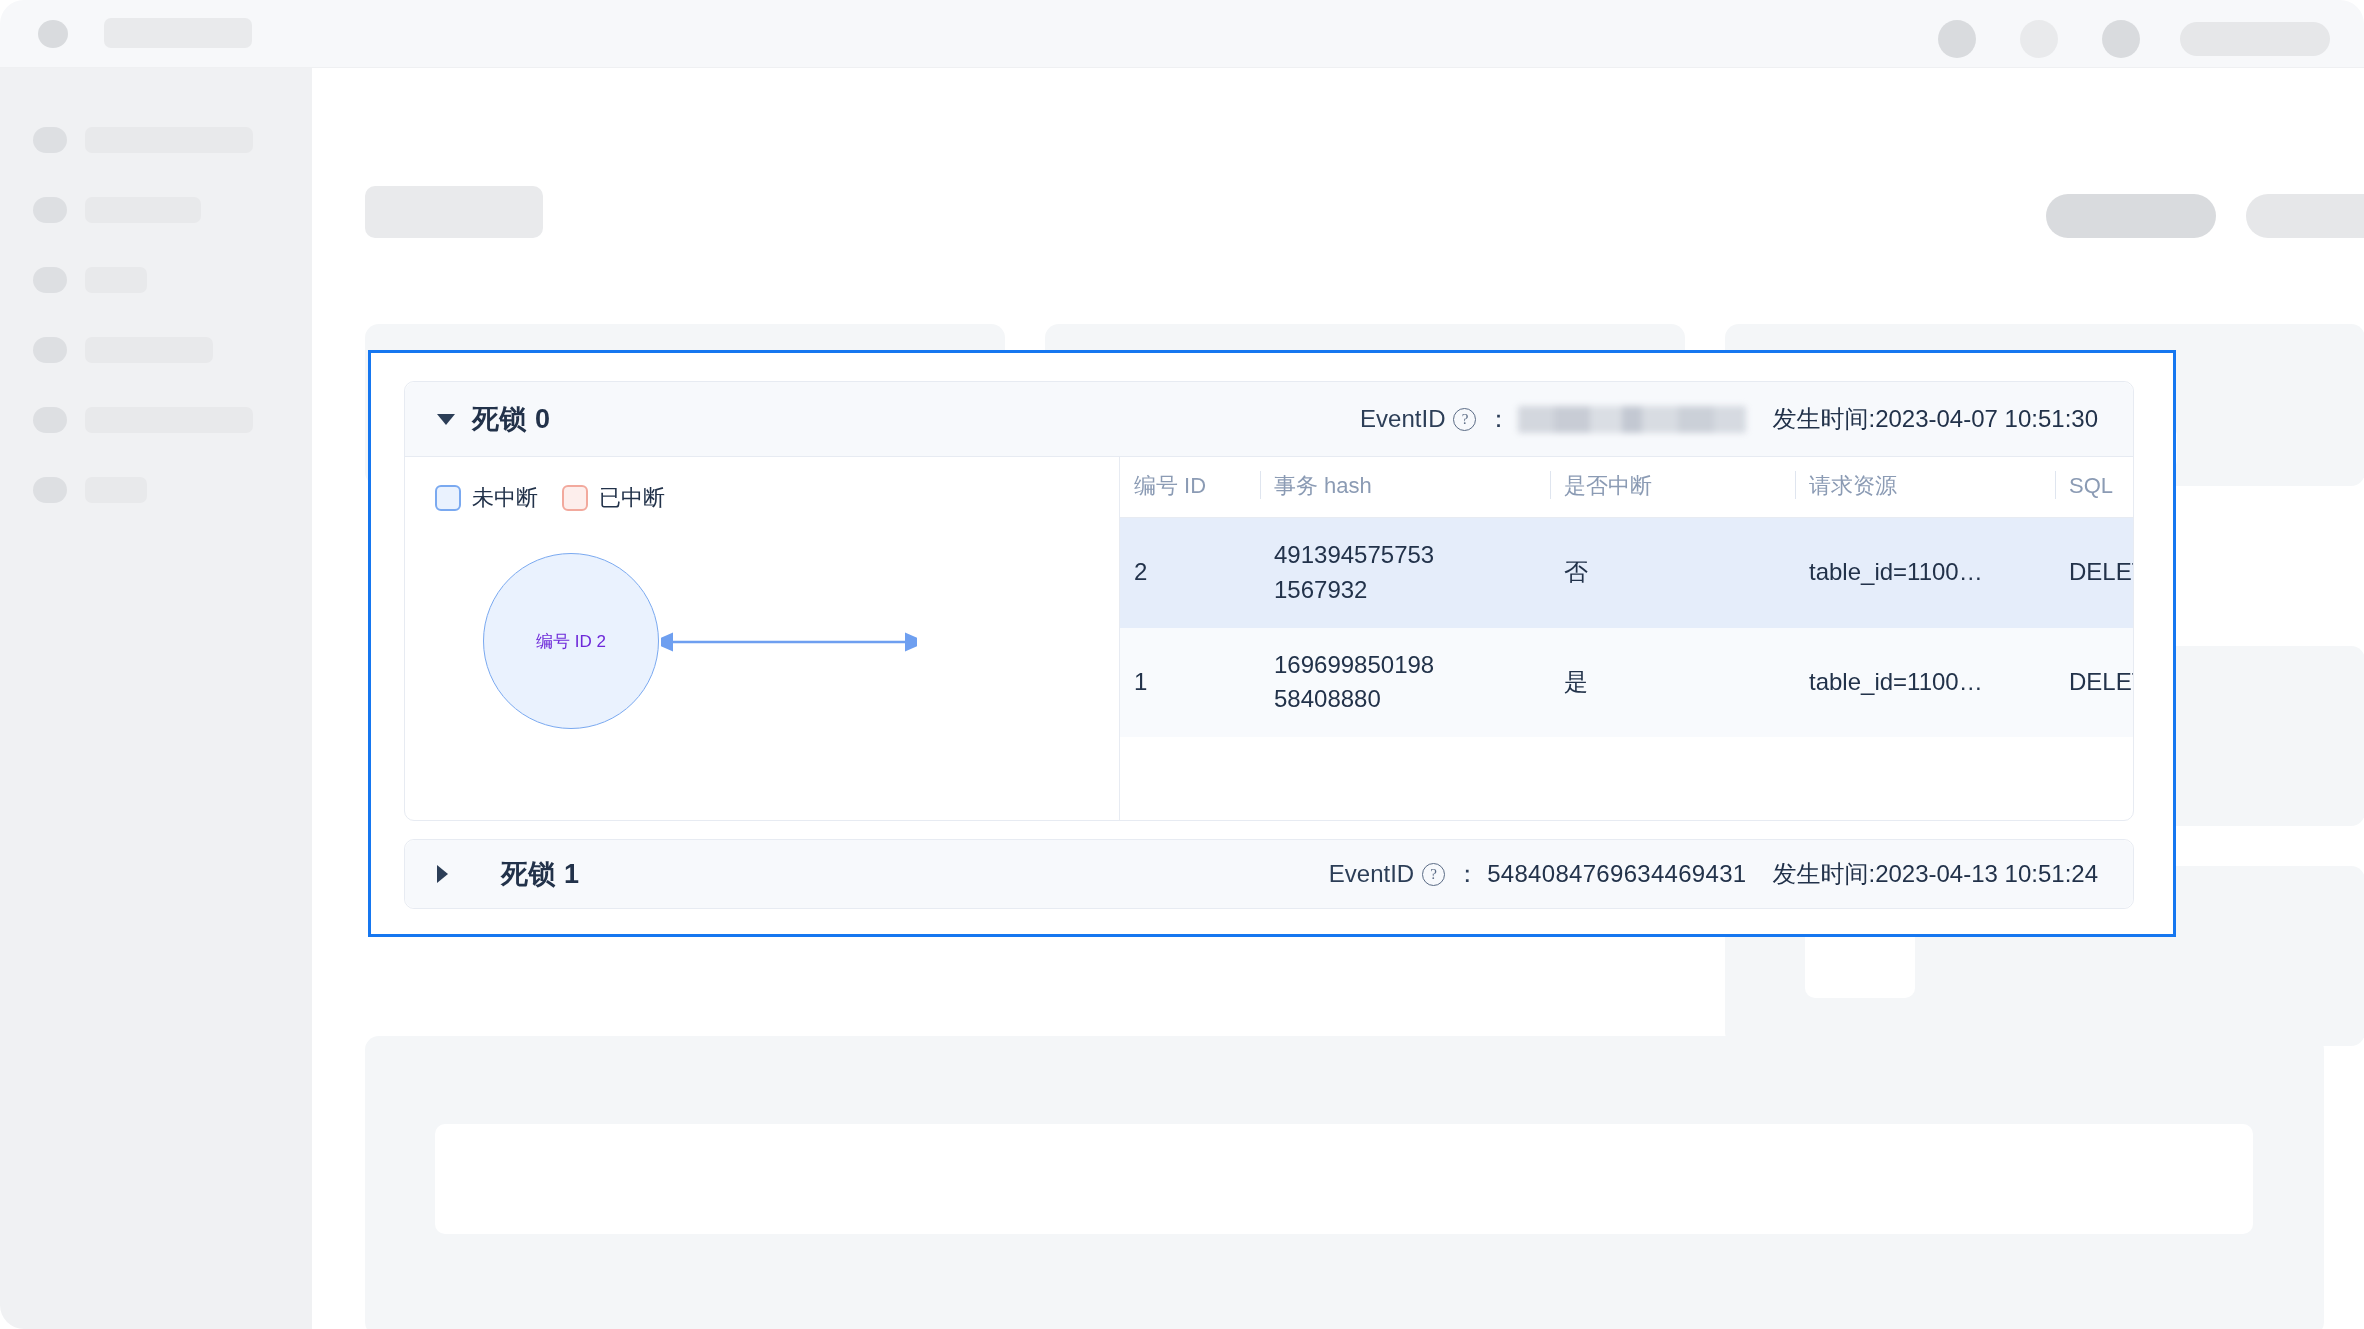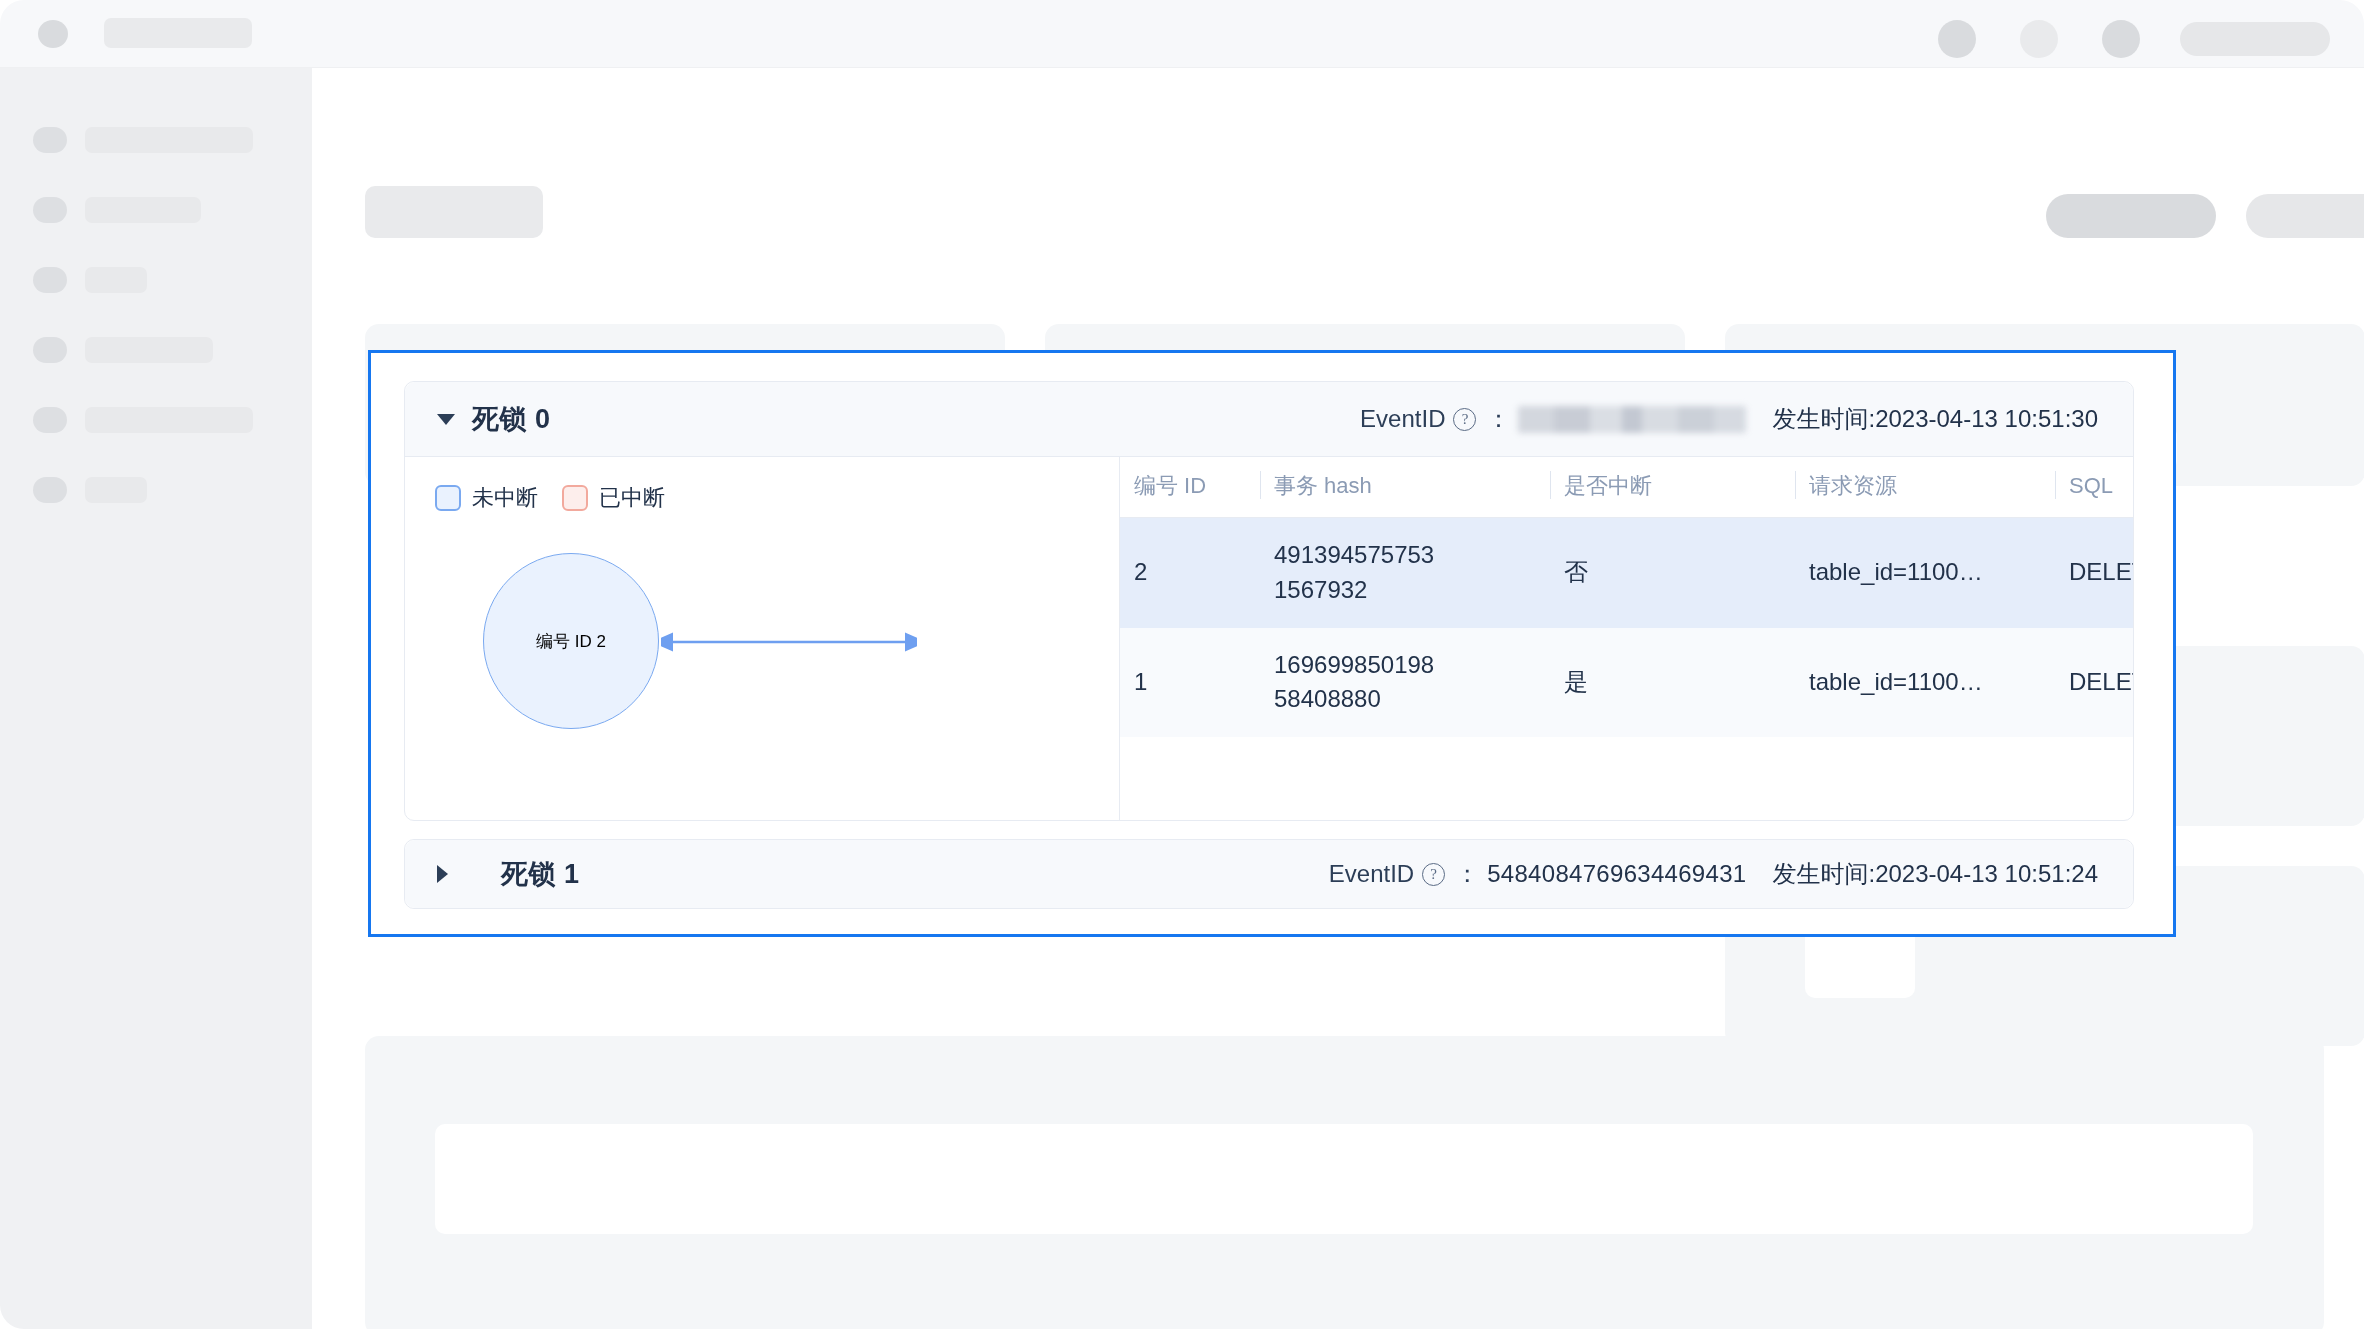--- a/index.html
+++ b/index.html
@@ -176,21 +176,21 @@
   .legend-item { display: flex; align-items: center; margin-right: 24px; }
   .legend-box { width: 26px; height: 26px; border-radius: 6px; }
   .legend-box.blue { background: #eaf2fe; border: 2px solid #7aa9f0; }
   .legend-box.pink { background: #fdeeec; border: 2px solid #f2a99d; }
   .legend-text { margin-left: 11px; font-size: 22px; color: #22324a; }
 
   .node {
     position: absolute;
     width: 176px; height: 176px; border-radius: 50%;
     display: flex; align-items: center; justify-content: center;
-    font-size: 17px; color: #000000;
+    font-size: 17px; color: #6d28d9;
   }
   .node.blue { background: #eaf2fe; border: 1.5px solid #7aa9f0; left: 78px; top: 96px; }
   .node.pink { background: #fbe9e5; border: 1.5px solid #f0a189; left: 510px; top: 96px; }
   .edge { position: absolute; left: 256px; top: 175px; width: 256px; height: 20px; }
 
   
   .table-pane { flex: 1; position: relative; }
   table.dl-table { width: 100%; border-collapse: collapse; table-layout: fixed; }
   table.dl-table th {
     text-align: left;
@@ -302,21 +302,21 @@
 
       <div class="dl-head">
         <div class="caret"></div>
         <span class="dl-title">死锁 0</span>
 
         <div class="dl-meta">
           <span class="meta-label">EventID</span>
           <span class="qmark">?</span>
           <span class="meta-colon">：</span>
           <span class="meta-id masked"></span>
-          <span class="meta-time">发生时间:2023-04-13 10:51:30</span>
+          <span class="meta-time">发生时间:2023-04-07 10:51:30</span>
         </div>
       </div>
 
       <div class="dl-body">
 
         <div class="graph-pane">
           <div class="legend">
             <div class="legend-item">
               <span class="legend-box blue"></span>
               <span class="legend-text">未中断</span>

